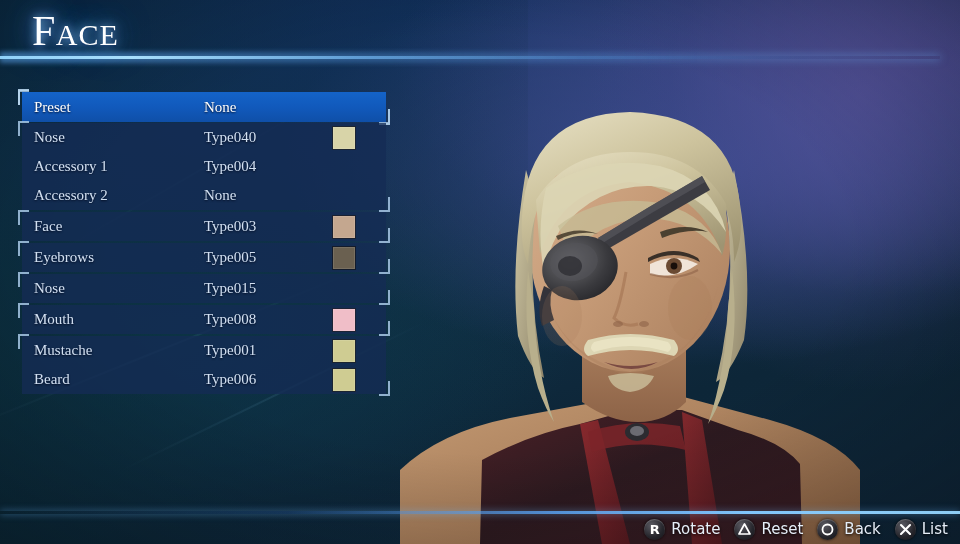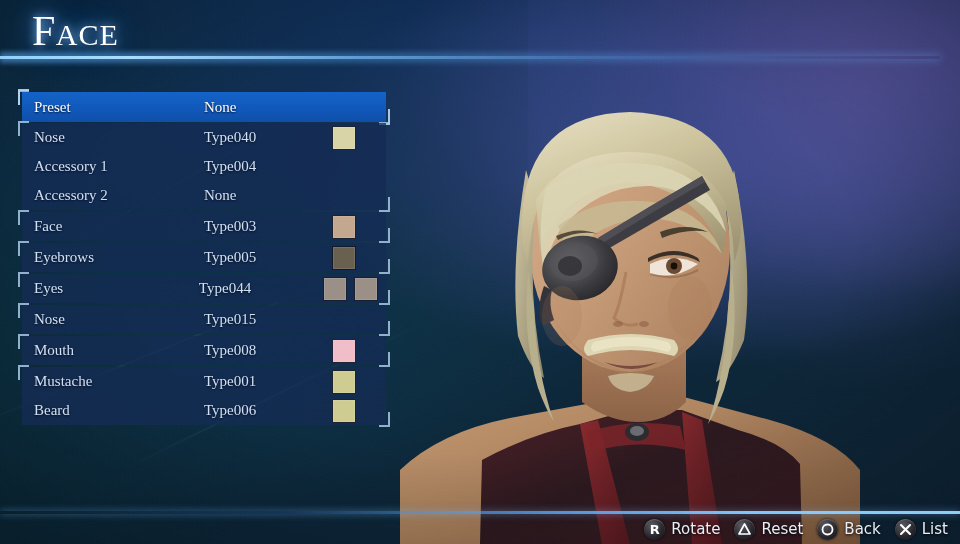--- a/index.html
+++ b/index.html
@@ -394,30 +394,20 @@
         <div class="row">
           <div class="label">Eyebrows</div>
           <div class="value">Type005</div>
           <div class="swatches">
             <div class="sw" style="background: rgb(106, 96, 80);"></div>
           </div>
         </div>
       </div>
       <div class="group">
         <div class="row">
-          <div class="label">Eyes</div>
-          <div class="value">Type044</div>
-          <div class="swatches">
-            <div class="sw" style="background: rgb(154, 144, 136);"></div>
-            <div class="sw" style="background: rgb(154, 144, 136);"></div>
-          </div>
-        </div>
-      </div>
-      <div class="group">
-        <div class="row">
           <div class="label">Nose</div>
           <div class="value">Type015</div>
           <div class="swatches"></div>
         </div>
       </div>
       <div class="group">
         <div class="row">
           <div class="label">Mouth</div>
           <div class="value">Type008</div>
           <div class="swatches">

